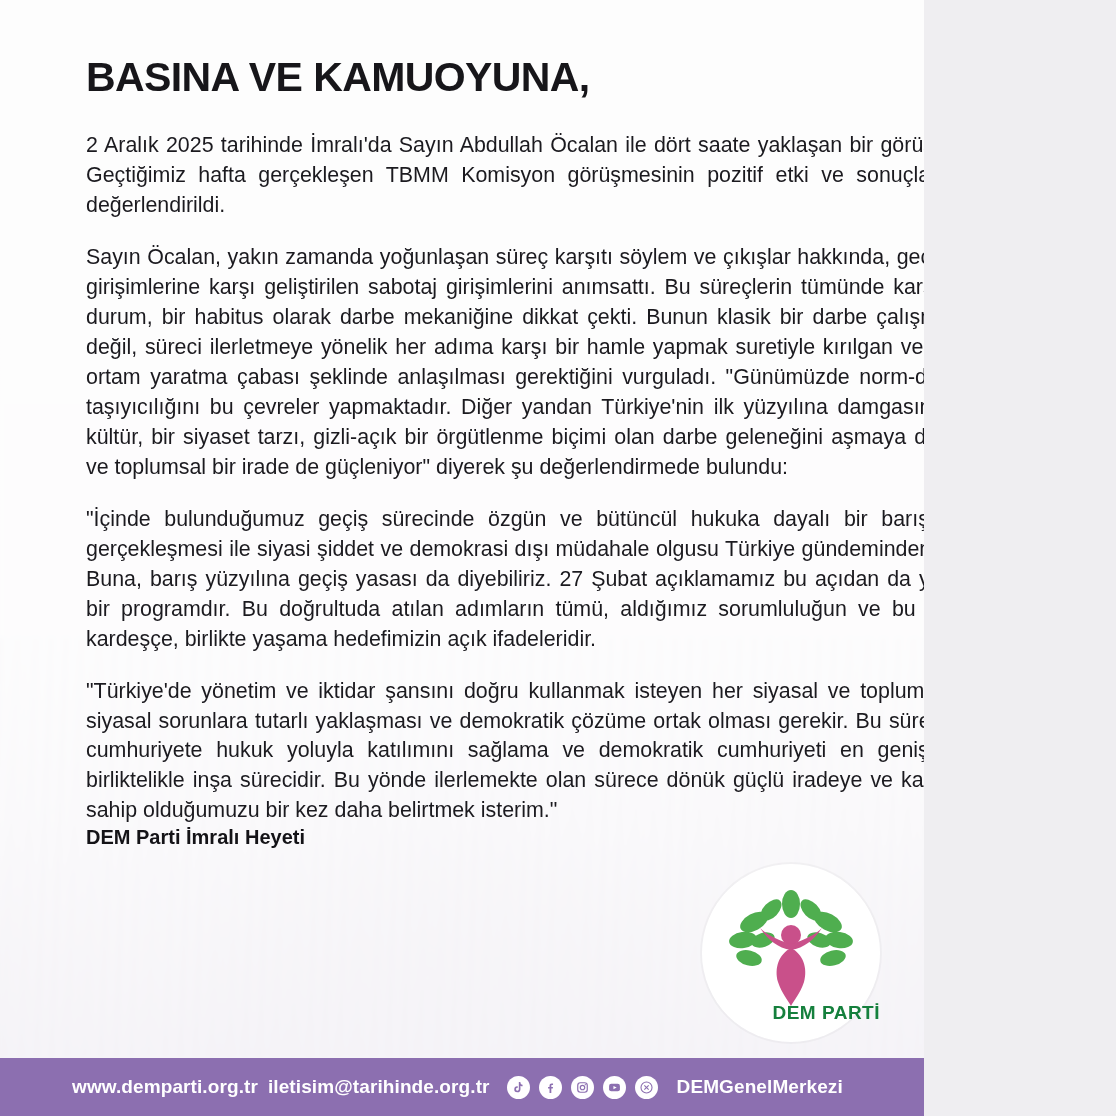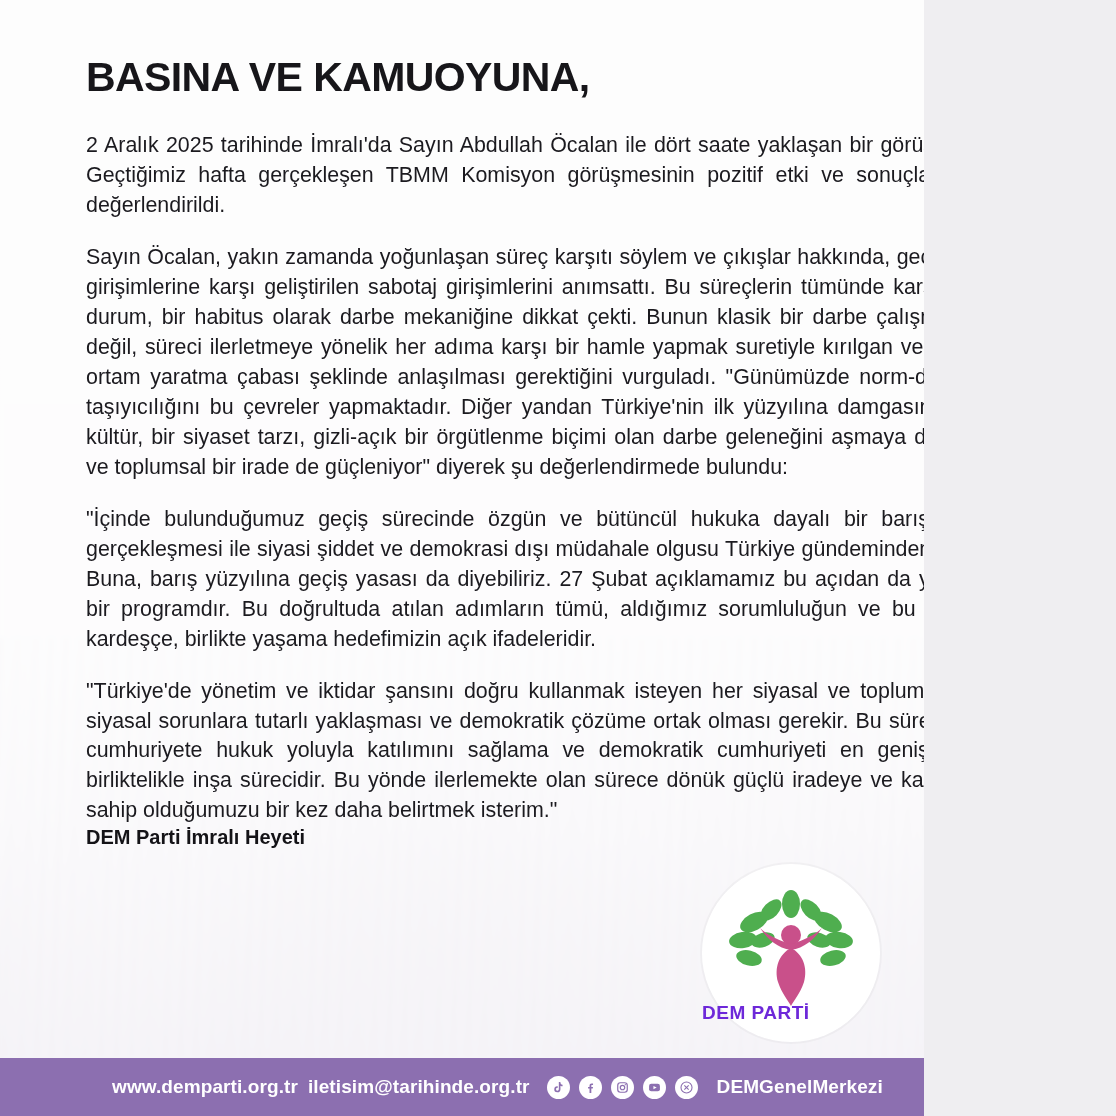--- a/index.html
+++ b/index.html
@@ -99,42 +99,42 @@
     display: flex;
     align-items: center;
     justify-content: center;
   }
   .logo svg { display: block; }
   .logo-text {
     position: absolute;
     bottom: 18px;
     left: 0;
     right: 0;
-    text-align: left;
+    text-align: right;
     font-size: 19px;
     font-weight: 800;
-    color: #6d28d9;
+    color: #15803d;
     letter-spacing: 0.5px;
   }
   
   .footer {
     position: absolute;
     left: 0;
     right: 0;
     bottom: 0;
     height: 58px;
     background: #8c6fb0;
     display: flex;
     align-items: center;
   }
   .footer-inner {
     display: flex;
     align-items: center;
     gap: 10px;
-    padding-left: 112px;
+    padding-left: 72px;
     color: #ffffff;
     font-size: 19px;
     font-weight: 700;
     letter-spacing: 0.1px;
   }
   .footer a, .footer span.ftext {
     color: #ffffff;
     text-decoration: none;
     white-space: nowrap;
   }

